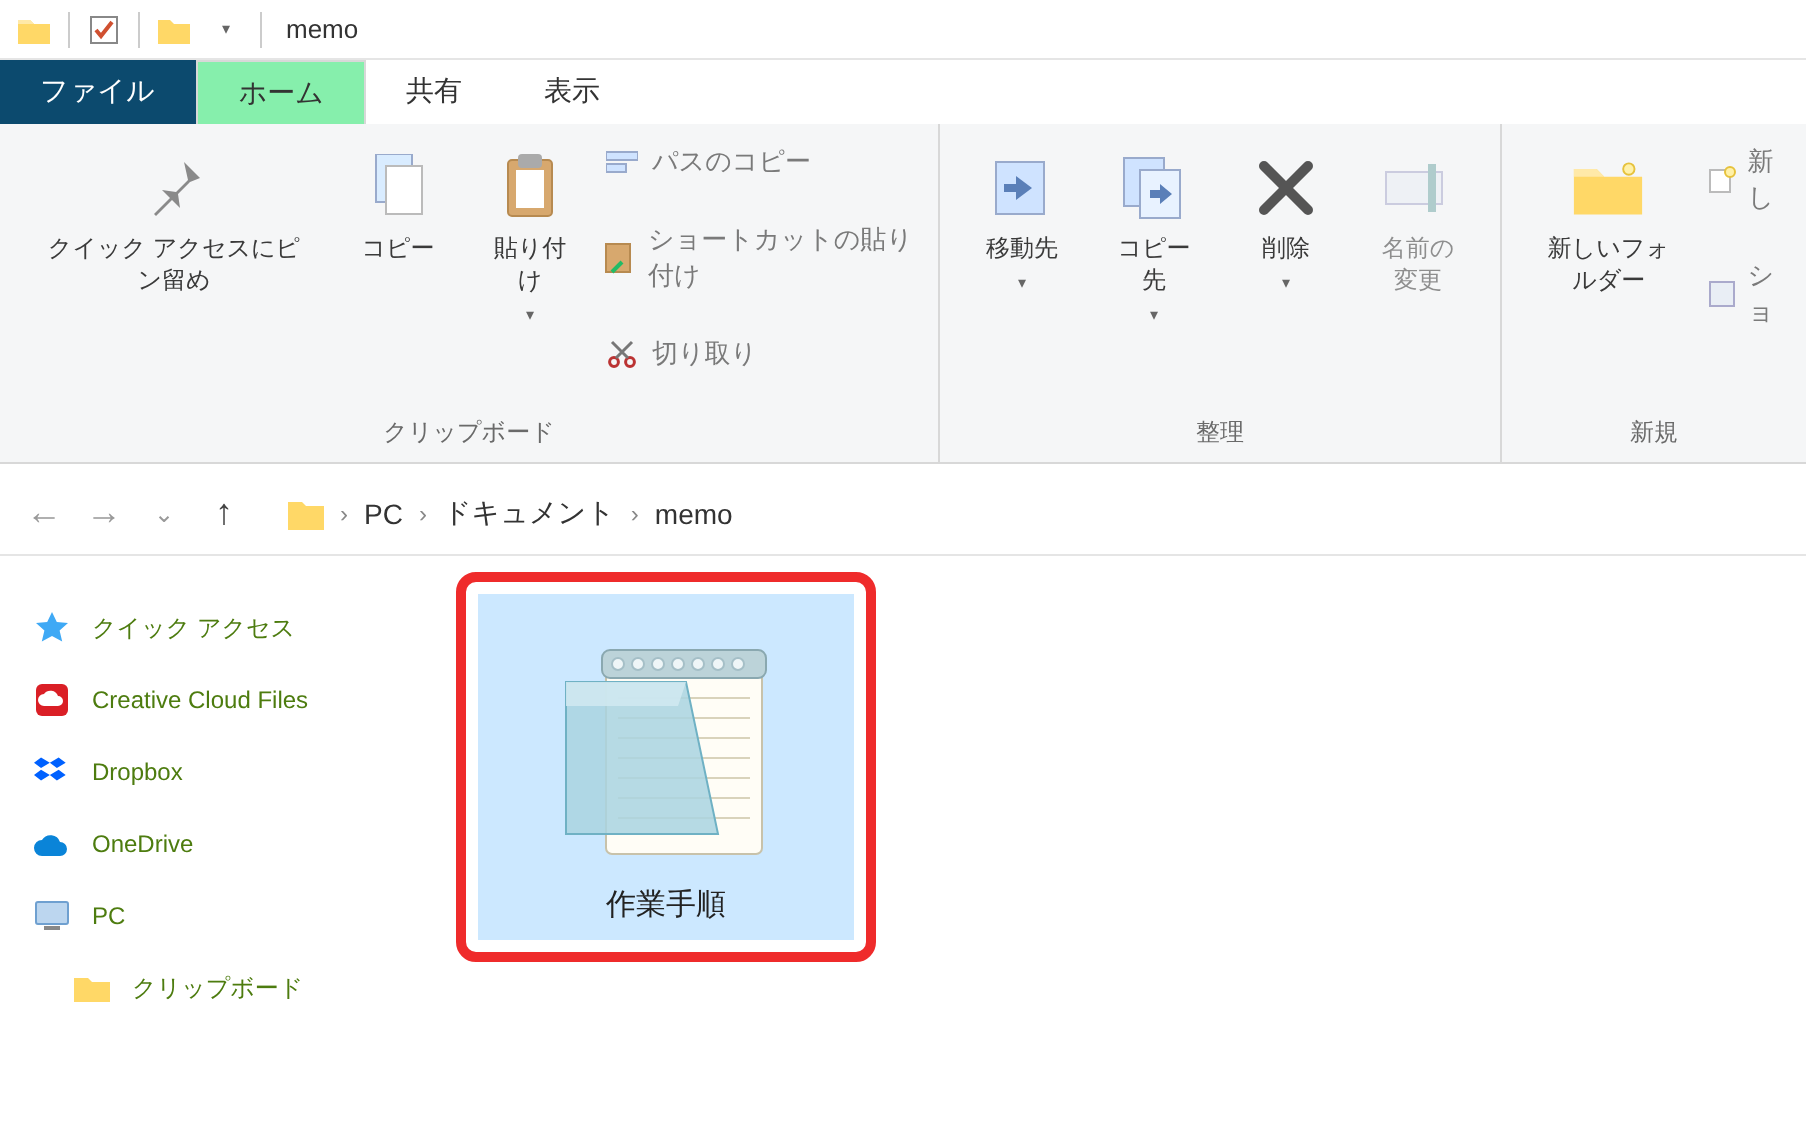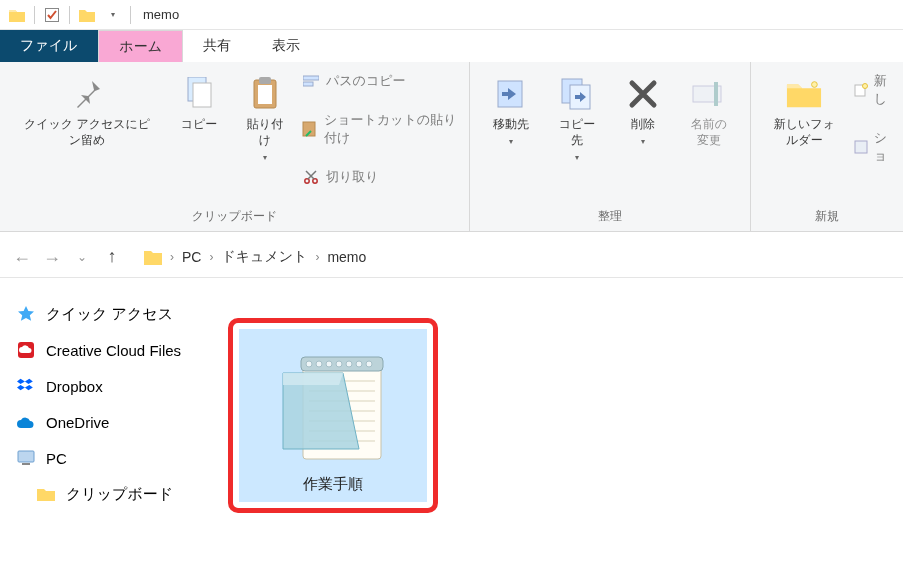--- a/index.html
+++ b/index.html
@@ -6,21 +6,21 @@
 body { width: 903px; height: 574px; background: #fff; overflow: hidden; font-size: 12px; }
 
 .titlebar { height: 30px; background: #fff; display: flex; align-items: center; padding: 0 4px; border-bottom: 1px solid #e5e5e5; }
 .titlebar .tb-icon { width: 18px; height: 18px; margin: 0 4px; display:flex; align-items:center; justify-content:center;}
 .titlebar .sep { width:1px; height:18px; background:#ccc; margin:0 4px;}
 .titlebar .title { margin-left: 8px; font-size: 13px; color:#333;}
 
 .tabs { height: 32px; display: flex; align-items: stretch; }
 .tab { padding: 0 20px; display:flex; align-items:center; font-size:14px; color:#333; border-right:1px solid transparent; cursor:pointer;}
 .tab.file { background:#0c4a6e; color:#fff; }
-.tab.active { background:#f9a8d4; border:1px solid #d8d8d8; border-bottom:none;}
+.tab.active { background:#86efac; border:1px solid #d8d8d8; border-bottom:none;}
 
 .ribbon { height: 170px; background:#f5f6f7; border-bottom:1px solid #d8d8d8; display:flex; }
 .rgroup { border-right:1px solid #d8d8d8; padding:4px 12px 2px; display:flex; flex-direction:column; }
 .rgroup-body { flex:1; display:flex; align-items:flex-start; gap:8px; }
 .rgroup-label { text-align:center; font-size:12px; color:#6a6a6a; padding:4px 0; }
 .rbtn-big { display:flex; flex-direction:column; align-items:center; gap:4px; padding:4px 6px; min-width:58px; cursor:pointer;justify-content:center;}
 .rbtn-big .ricon { width:36px; height:36px; display:flex; align-items:center; justify-content:center; margin-top:6px;}
 .rbtn-big .rlabel { font-size:12px; color:#3a3a3a; text-align:center; line-height:1.35; }
 .rlist { display:flex; flex-direction:column; gap:21px; padding-top:6px;}
 .rlist-item { display:flex; align-items:center; gap:6px; font-size:13px; color:#7a7a7a;}
@@ -29,26 +29,26 @@
 
 .navbar { height: 42px; display:flex; align-items:center; padding:0 8px; gap:2px; border-bottom:1px solid #e5e5e5; margin-top:4px;}
 .nav-btn { width:28px; height:28px; display:flex; align-items:center; justify-content:center; color:#999; font-size:18px; cursor:pointer;}
 .nav-btn.enabled { color:#444; }
 .addr { flex:1; height:28px; display:flex; align-items:center; padding:0 6px; margin-left:6px; font-size:14px;}
 .addr .crumb { display:flex; align-items:center; gap:6px; color:#333; padding:2px 4px; cursor:pointer;}
 .addr .chev { color:#888; font-size:12px; padding:0 4px; }
 
 .body { display:flex; height: calc(574px - 30px - 32px - 170px - 46px); }
 .sidebar { width:220px; padding:18px 10px; }
-.side-item { display:flex; align-items:center; gap:10px; padding:8px 6px; font-size:15px; color:#000000; cursor:pointer;}
+.side-item { display:flex; align-items:center; gap:10px; padding:8px 6px; font-size:12px; color:#4d7c0f; cursor:pointer;}
 .side-item.indent { padding-left:26px; }
 .side-icon { width:20px; height:20px; display:flex; align-items:center; justify-content:center;}
 
 .content { flex:1; padding:8px; position:relative;}
-.file-tile { width:210px; border:5px solid #ef2b2b; border-radius:10px; padding:6px;margin-top:32px; }
+.file-tile { width:210px; border:5px solid #ef2b2b; border-radius:10px; padding:6px; }
 .file-inner { background:#cce8ff; padding:8px 20px 8px; display:flex; flex-direction:column; align-items:center; gap:4px;}
 .file-inner .thumb { width:120px; height:130px; display:flex; align-items:center; justify-content:center;}
 .file-inner .fname { font-size:15px; color:#222; padding-top:4px;}
 
 svg { display:block; }
 </style>
 </head>
 <body>
 
 <div class="titlebar">

